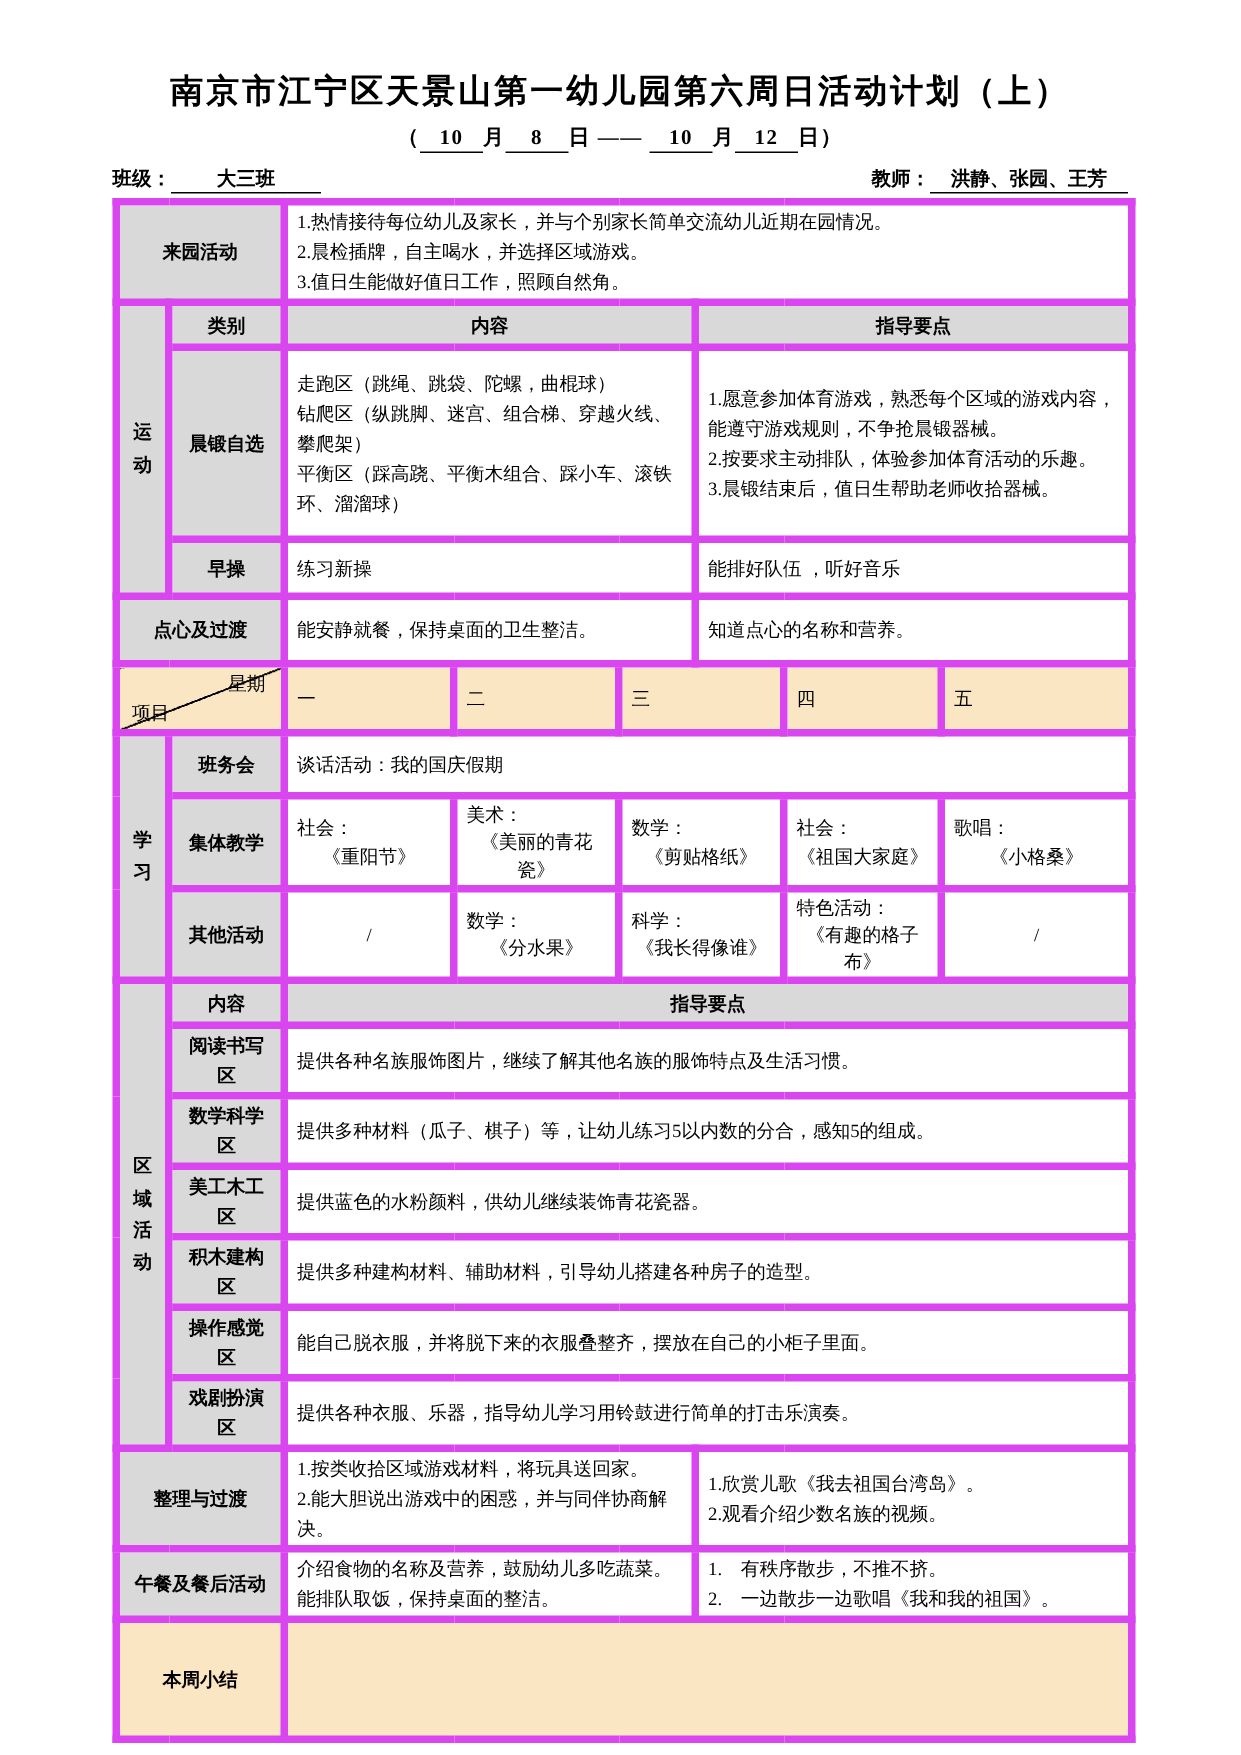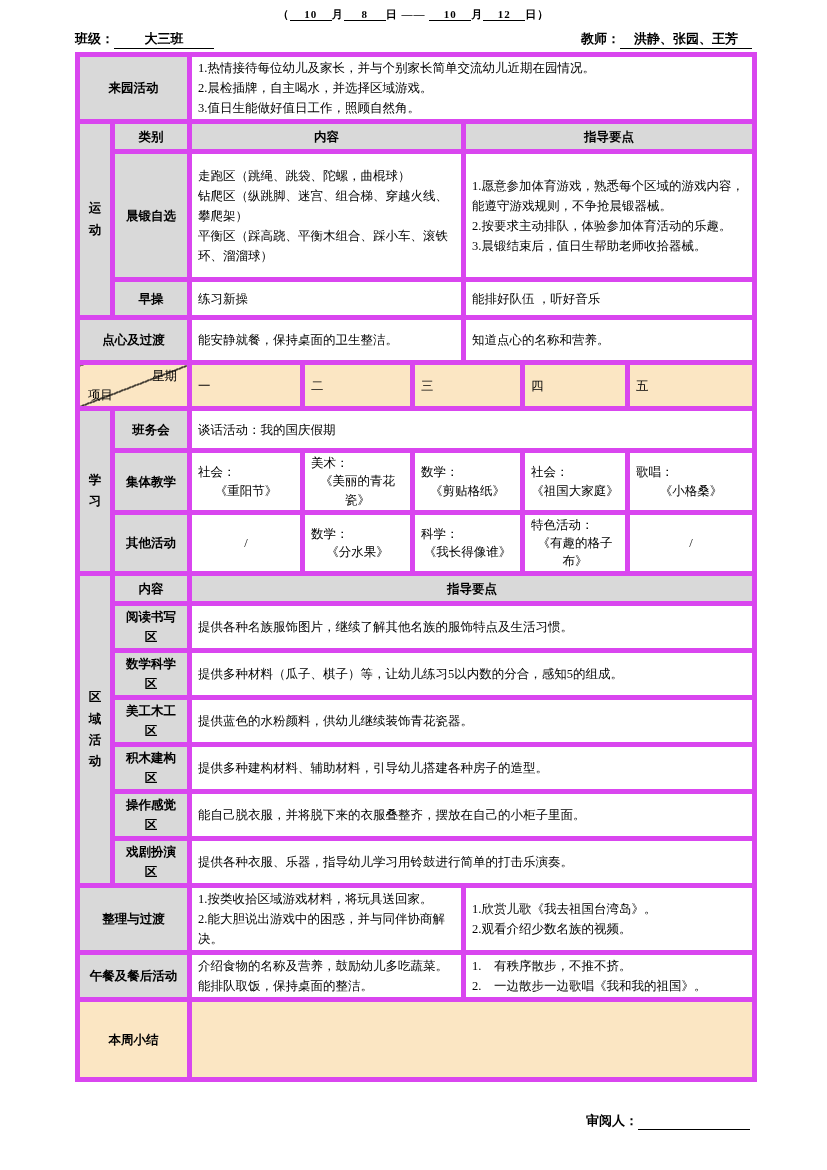--- a/index.html
+++ b/index.html
@@ -9,21 +9,21 @@
   *{box-sizing:border-box;}
   html,body{margin:0;padding:0;background:#ffffff;}
   .page{
     width:827px;height:1170px;background:#fff;position:relative;
     font-family:"Liberation Serif","DejaVu Serif",serif;color:#000;
   }
   .doc-title{
     padding-top:46px;text-align:center;font-size:22px;font-weight:bold;letter-spacing:2px;
     font-family:"Liberation Serif","DejaVu Serif",serif;
   }
-  .date-line{margin-top:7px;text-align:center;font-size:11px;font-weight:bold;letter-spacing:1px;}
+  .date-line{margin-top:7px;text-align:center;font-size:14px;font-weight:bold;letter-spacing:1px;}
   .u{border-bottom:1px solid #000;display:inline-block;text-align:center;}
   .num{min-width:42px;}
   .meta-line{
     margin:8px 75px 3px 75px;display:flex;justify-content:space-between;align-items:flex-end;
     font-size:13px;font-weight:bold;
   }
   .val{min-width:100px;}
   .val2{min-width:132px;}
   table.plan{
     margin-left:75px;width:677px;table-layout:fixed;border-collapse:collapse;
@@ -58,20 +58,21 @@
   .h45{height:45px}.h33{height:46px}.h42{height:42px}.h62{height:62px}
   .h50{height:50px}.h35{height:35px}.h46{height:30px}.h80{height:80px}
   .footer{margin:30px 77px 0 0;text-align:right;font-size:13px;font-weight:bold;}
   .blank{width:112px;height:15px;vertical-align:bottom;border-bottom:1.5px solid #000;}
 </style>
 </head>
 <body>
 
 <div class="page">
 
+  <div class="doc-title">南京市江宁区天景山第一幼儿园第六周日活动计划（上）</div>
 
   <div class="date-line"><span>（</span><span class="u num">10</span><span>月</span><span class="u num">8</span><span>日</span>
     <span>——</span>
     <span class="u num">10</span><span>月</span><span class="u num">12</span><span>日）</span>
   </div>
 
   <div class="meta-line">
     <div>
       <span>班级：</span><span class="u val">大三班</span>
     </div>

